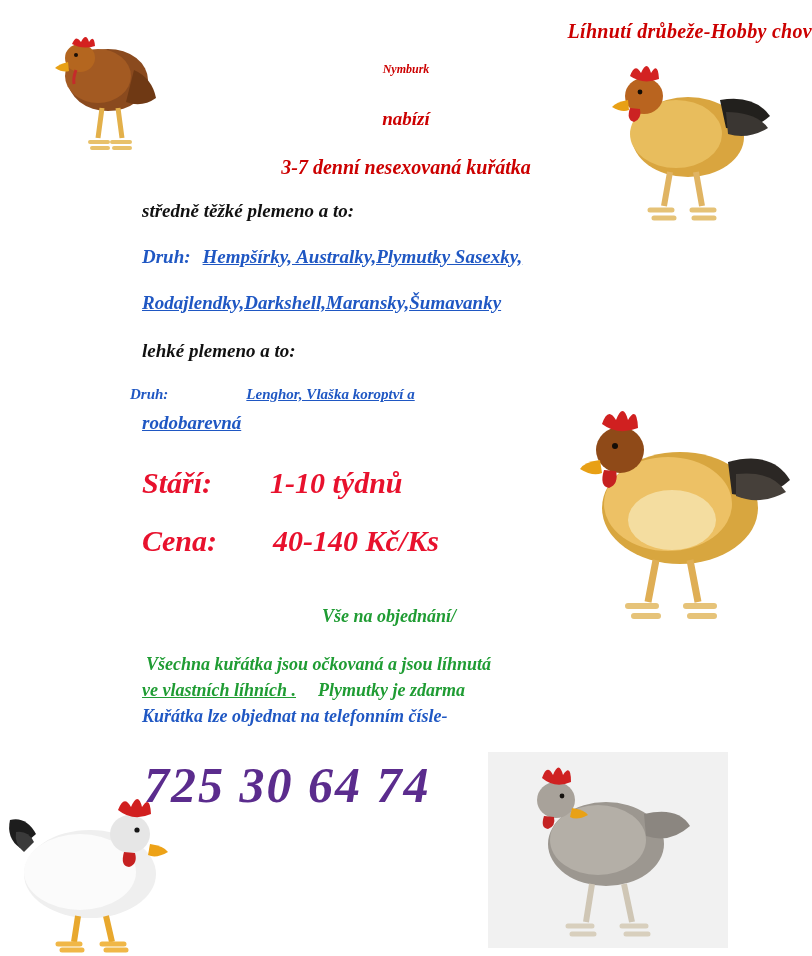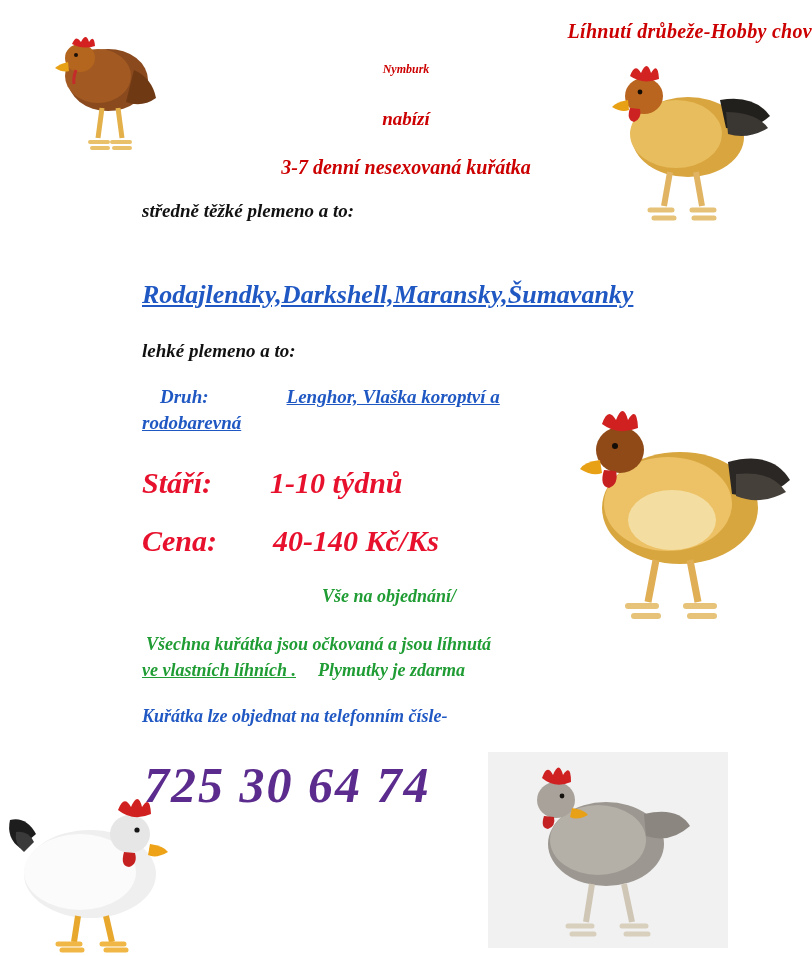--- a/index.html
+++ b/index.html
@@ -44,29 +44,29 @@
   .row {
     position: absolute;
     font-family: "Liberation Serif", serif;
     font-style: italic;
     font-weight: bold;
     white-space: nowrap;
   }
   .black { color: #111111; }
   .blue  { color: #1f57c3; }
   .red   { color: #e8112d; }
-  .green { color: #1f9c33; }
+  .green { color: #1f9c33; margin-top: 20px; }
   .purple{ color: #5b2c8d; }
 
   .r-stredne { left: 142px; top: 200px; font-size: 19px; }
   .r-druh1   { left: 142px; top: 246px; font-size: 19px; }
   .r-druh1 .list { text-decoration: underline; margin-left: 12px; }
-  .r-druh1b  { left: 142px; top: 280px; font-size: 26px; text-decoration: underline; }
+  .r-druh1b  { left: 142px; top: 292px; font-size: 19px; text-decoration: underline; }
   .r-lehke   { left: 142px; top: 340px; font-size: 19px; }
-  .r-druh2   { left: 160px; top: 386px; font-size: 19px; }
+  .r-druh2   { left: 130px; top: 386px; font-size: 15px; }
   .r-druh2 .list2 { text-decoration: underline; margin-left: 78px; }
   .r-druh2b  { left: 142px; top: 412px; font-size: 19px; text-decoration: underline; }
 
   .r-stari   { left: 142px; top: 466px; font-size: 30px; }
   .r-stari .val { margin-left: 58px; }
   .r-cena    { left: 142px; top: 524px; font-size: 30px; }
   .r-cena .val { margin-left: 56px; }
 
   .r-vse     { left: 322px; top: 586px; font-size: 18px; }
   .r-ock1    { left: 146px; top: 634px; font-size: 18px; }
@@ -101,20 +101,23 @@
 
   <div class="head-line head1">Líhnutí drůbeže-Hobby chov</div>
   <div class="head-line head2">Nymburk</div>
   <div class="head-line head3">nabízí</div>
   <div class="head-line head4">
     <span class="u">3-7 denní nesexovaná kuřátka</span>
   </div>
 
   <div class="row black r-stredne">středně těžké plemeno a to:</div>
 
+  <div class="row blue r-druh1">
+    <span>Druh:</span><span class="list">Hempšírky, Australky,Plymutky Sasexky,</span>
+  </div>
   <div class="row blue r-druh1b">Rodajlendky,Darkshell,Maransky,Šumavanky</div>
 
   <div class="row black r-lehke">lehké plemeno a to:</div>
 
   <div class="row blue r-druh2">
     <span>Druh:</span><span class="list2">Lenghor, Vlaška koroptví a</span>
   </div>
   <div class="row blue r-druh2b">rodobarevná</div>
 
   <div class="row red r-stari">

